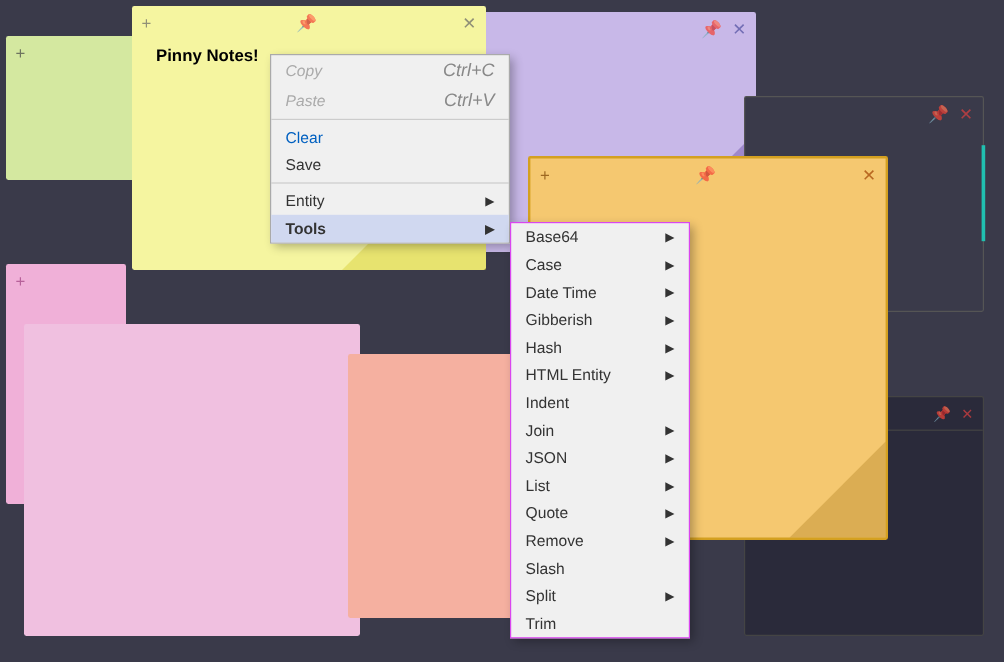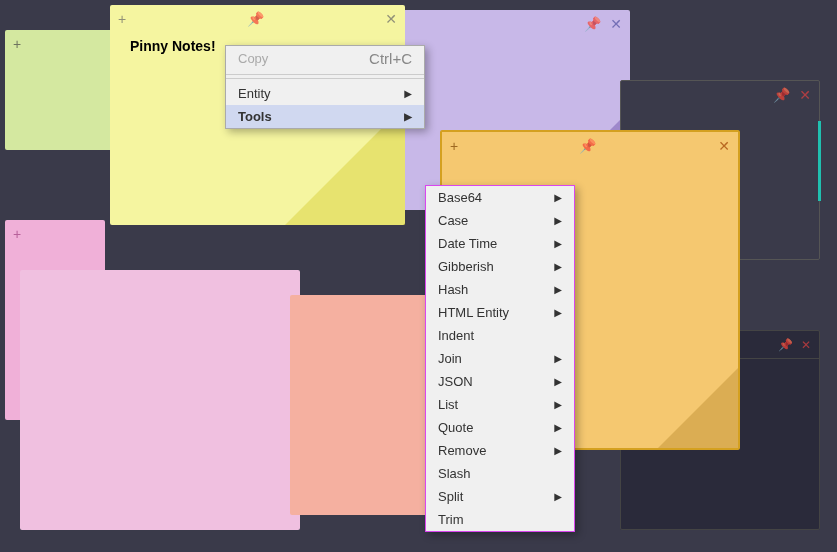--- a/index.html
+++ b/index.html
@@ -188,20 +188,21 @@
       align-items: center;
       justify-content: space-between;
       padding: 4px 12px;
       cursor: pointer;
       color: #333;
       user-select: none;
     }
 
     .menu-item.disabled {
       color: #aaa;
+      font-style: italic;
     }
 
     .menu-divider {
       height: 1px;
       background: #ccc;
       margin: 3px 0;
     }
 
     .menu-item .shortcut {
       color: #888;
@@ -314,21 +315,31 @@
     <span class="note-icon" style="color:#6a8adf; margin-right:8px; font-size:12px;">📌</span>
     <span class="note-icon" style="color:#df4040; font-size:12px;">✕</span>
   </div>
 </div>
 
 <div class="context-menu">
   <div class="menu-item disabled">
     <span>Copy</span>
     <span class="shortcut">Ctrl+C</span>
   </div>
+  <div class="menu-item disabled">
+    <span>Paste</span>
+    <span class="shortcut">Ctrl+V</span>
+  </div>
   <div class="menu-divider"></div>
+  <div class="menu-item blue-text">
+    <span>Clear</span>
+  </div>
+  <div class="menu-item">
+    <span>Save</span>
+  </div>
   <div class="menu-divider"></div>
   <div class="menu-item">
     <span>Entity</span>
     <span class="arrow">▶</span>
   </div>
   <div class="menu-item tools-highlighted" style="background:#c8d0e8;">
     <span>Tools</span>
     <span class="arrow">▶</span>
   </div>
 </div>

